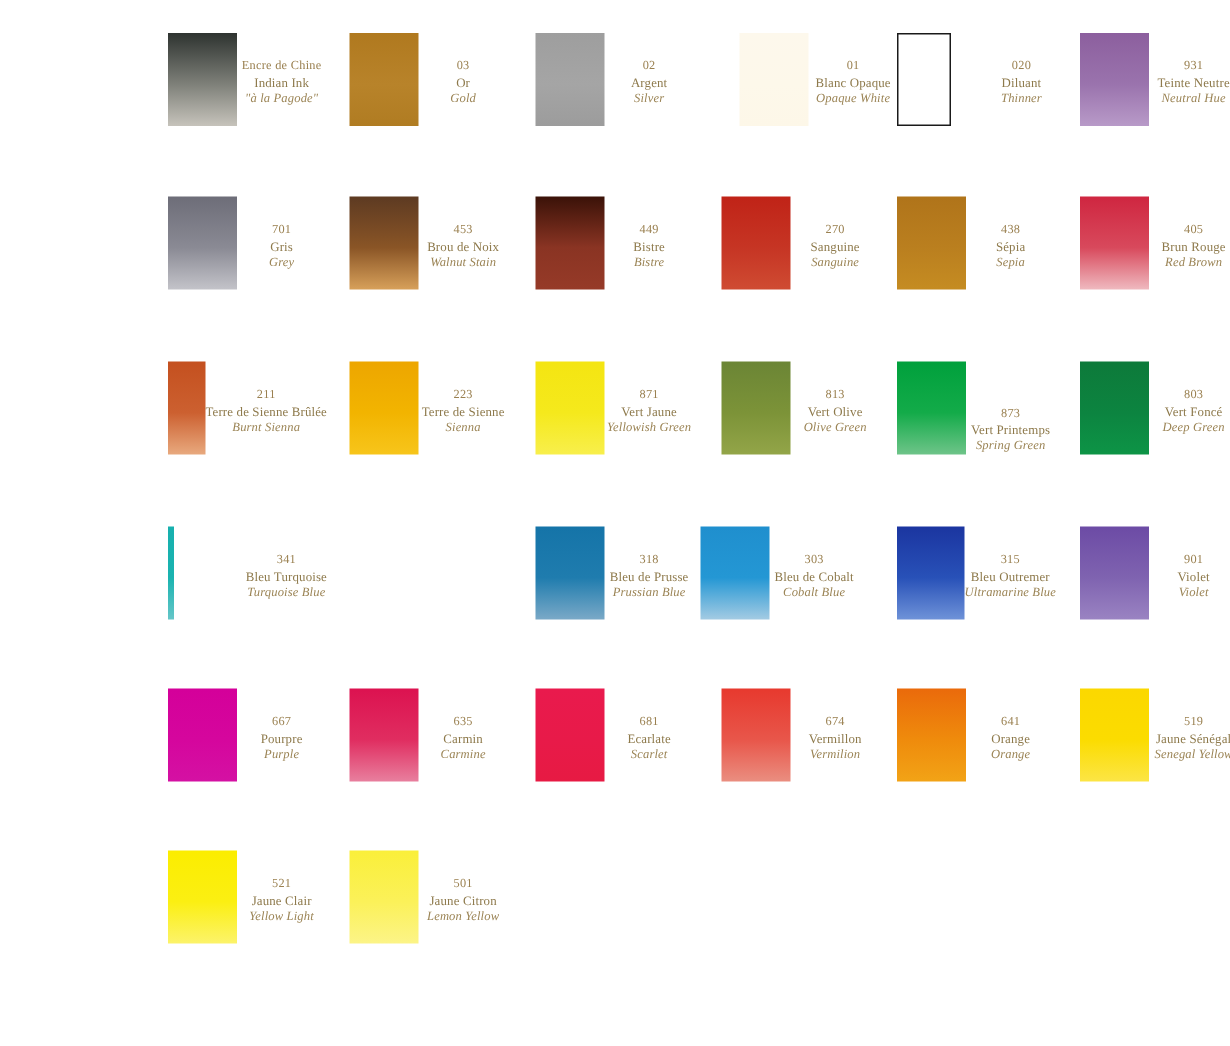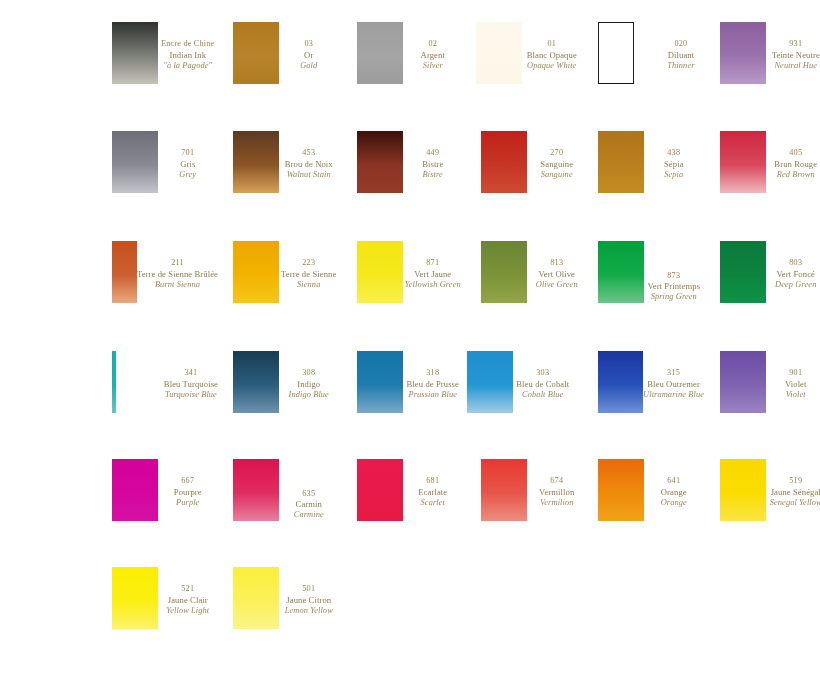--- a/index.html
+++ b/index.html
@@ -86,21 +86,21 @@
       </div>
     </div>
     <div class="cell" style="position: absolute; left: 342px; top: 22px;">
       <div class="swatch" style="margin-left: 15px; background: linear-gradient(rgb(158, 158, 158) 0%, rgb(165, 165, 165) 55%, rgb(156, 156, 156) 100%);"></div>
       <div class="labels">
         <div class="code">02</div>
         <div class="fr">Argent</div>
         <div class="en">Silver</div>
       </div>
     </div>
-    <div class="cell" style="position: absolute; left: 461px; top: 22px;">
+    <div class="cell" style="position: absolute; left: 478px; top: 22px;">
       <div class="swatch" style="margin-left: 15px; background: linear-gradient(rgb(253, 248, 236) 0%, rgb(253, 248, 234) 55%, rgb(253, 247, 232) 100%);"></div>
       <div class="labels">
         <div class="code">01</div>
         <div class="fr">Blanc Opaque</div>
         <div class="en">Opaque White</div>
       </div>
     </div>
     <div class="cell" style="position: absolute; left: 583px; top: 22px; gap: 24px;">
       <div class="swatch bordered" style="margin-left: 15px;"></div>
       <div class="labels">
@@ -214,28 +214,20 @@
       </div>
     </div>
     <div class="cell" style="position: absolute; left: 97px; top: 351px; gap: 48px;">
       <div class="swatch" style="margin-left: 15px; background: linear-gradient(rgb(23, 176, 174) 0%, rgb(26, 179, 176) 55%, rgb(101, 198, 200) 100%);"></div>
       <div class="labels">
         <div class="code">341</div>
         <div class="fr">Bleu Turquoise</div>
         <div class="en">Turquoise Blue</div>
       </div>
     </div>
-    <div class="cell" style="position: absolute; left: 218px; top: 351px;">
-      <div class="swatch" style="margin-left: 15px; background: linear-gradient(rgb(24, 60, 84) 0%, rgb(43, 93, 125) 55%, rgb(110, 147, 174) 100%);"></div>
-      <div class="labels">
-        <div class="code">308</div>
-        <div class="fr">Indigo</div>
-        <div class="en">Indigo Blue</div>
-      </div>
-    </div>
     <div class="cell" style="position: absolute; left: 342px; top: 351px;">
       <div class="swatch" style="margin-left: 15px; background: linear-gradient(rgb(21, 116, 168) 0%, rgb(31, 124, 174) 55%, rgb(122, 169, 199) 100%);"></div>
       <div class="labels">
         <div class="code">318</div>
         <div class="fr">Bleu de Prusse</div>
         <div class="en">Prussian Blue</div>
       </div>
     </div>
     <div class="cell" style="position: absolute; left: 452px; top: 351px;">
       <div class="swatch" style="margin-left: 15px; background: linear-gradient(rgb(31, 143, 206) 0%, rgb(36, 151, 212) 55%, rgb(163, 203, 227) 100%);"></div>
@@ -262,21 +254,21 @@
       </div>
     </div>
     <div class="cell" style="position: absolute; left: 97px; top: 459px; justify-content: center;">
       <div class="swatch" style="margin-left: 15px; background: linear-gradient(rgb(212, 0, 154) 0%, rgb(213, 6, 157) 55%, rgb(212, 17, 163) 100%);"></div>
       <div class="labels">
         <div class="code">667</div>
         <div class="fr">Pourpre</div>
         <div class="en">Purple</div>
       </div>
     </div>
-    <div class="cell" style="position: absolute; left: 218px; top: 459px; align-items: flex-end;">
+    <div class="cell" style="position: absolute; left: 218px; top: 459px;">
       <div class="swatch" style="margin-left: 15px; background: linear-gradient(rgb(220, 18, 80) 0%, rgb(224, 45, 96) 55%, rgb(232, 127, 158) 100%);"></div>
       <div class="labels">
         <div class="code">635</div>
         <div class="fr">Carmin</div>
         <div class="en">Carmine</div>
       </div>
     </div>
     <div class="cell" style="position: absolute; left: 342px; top: 459px;">
       <div class="swatch" style="margin-left: 15px; background: linear-gradient(rgb(233, 26, 77) 0%, rgb(232, 26, 73) 55%, rgb(231, 26, 67) 100%);"></div>
       <div class="labels">

